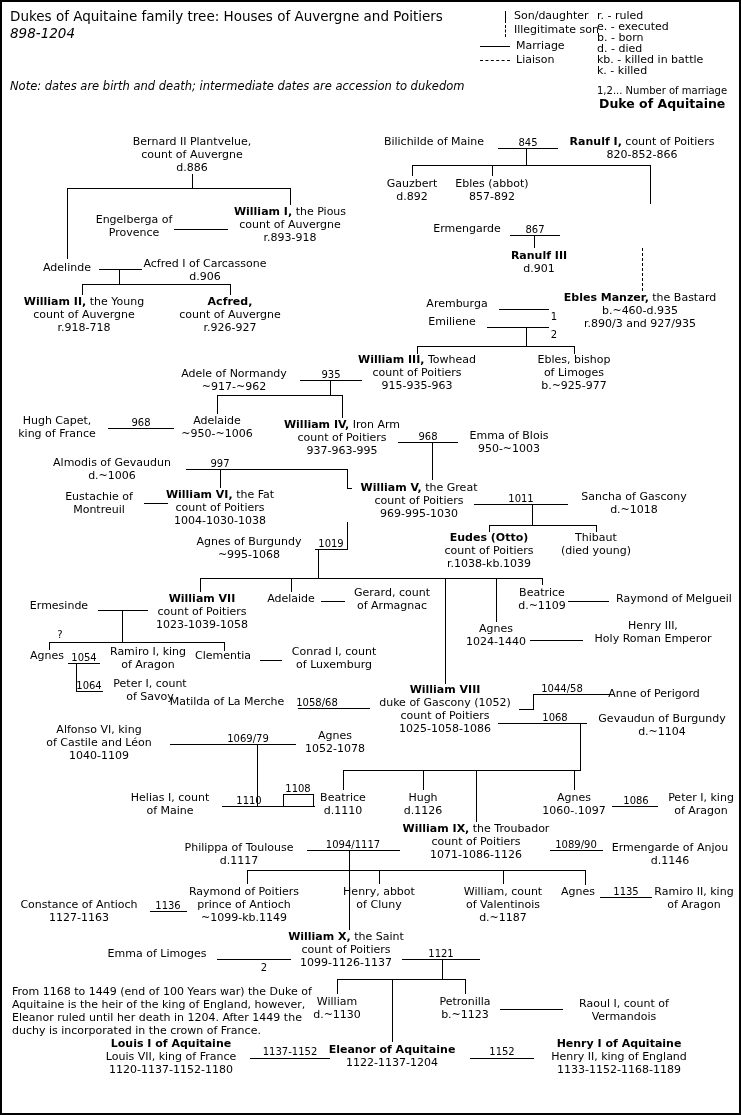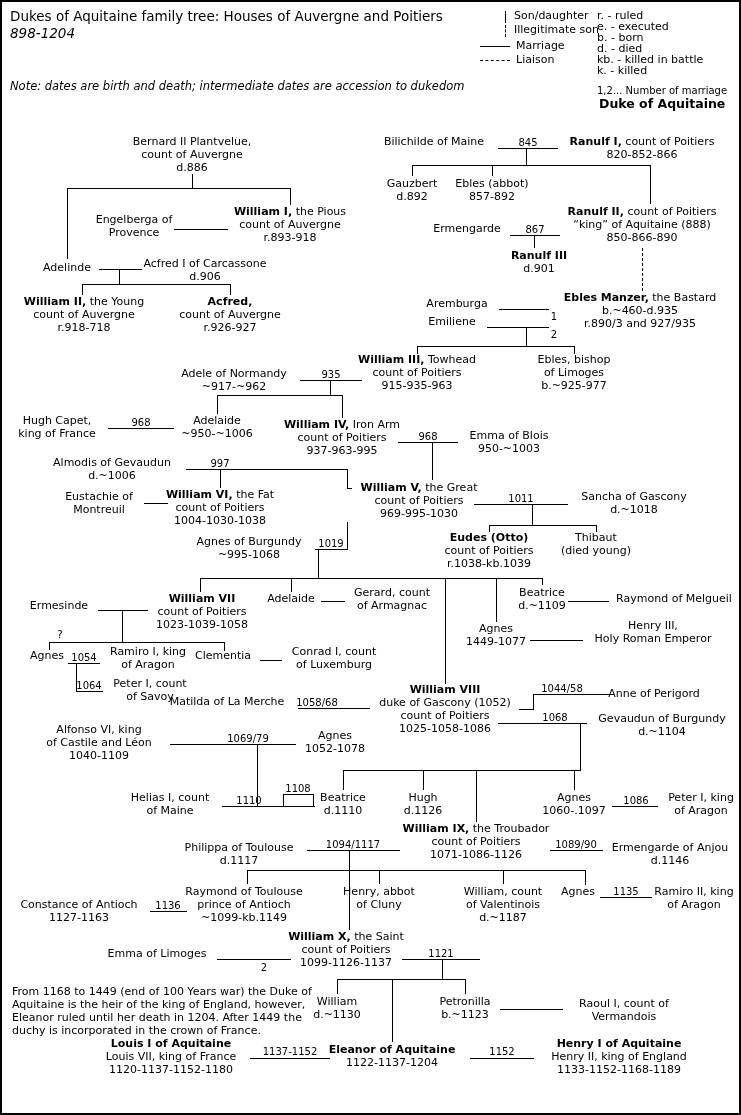--- a/index.html
+++ b/index.html
@@ -227,25 +227,20 @@
       <div>820-852-866</div>
     </div>
   <div class="node" style="left:410px;top:175px">
       <div>Gauzbert</div>
       <div>d.892</div>
     </div>
   <div class="node" style="left:490px;top:175px">
       <div>Ebles (abbot)</div>
       <div>857-892</div>
     </div>
-  <div class="node" style="left:640px;top:203px">
-      <div><span class="b">Ranulf II,</span><span> count of Poitiers</span></div>
-      <div class="i">“king” of Aquitaine (888)</div>
-      <div>850-866-890</div>
-    </div>
   <div class="node" style="left:465px;top:220px">
       <div>Ermengarde</div>
     </div>
   <div class="node" style="left:537px;top:247px">
       <div class="b">Ranulf III</div>
       <div>d.901</div>
     </div>
   <div class="node" style="left:638px;top:289px">
       <div><span class="b">Ebles Manzer,</span><span class="i"> the Bastard</span></div>
       <div>b.~460-d.935</div>
@@ -340,21 +335,21 @@
     </div>
   <div class="node" style="left:540px;top:584px">
       <div>Beatrice</div>
       <div>d.~1109</div>
     </div>
   <div class="node" style="left:672px;top:590px">
       <div>Raymond of Melgueil</div>
     </div>
   <div class="node" style="left:494px;top:620px">
       <div>Agnes</div>
-      <div>1449-1077</div>
+      <div>1024-1440</div>
     </div>
   <div class="node" style="left:651px;top:617px">
       <div>Henry III,</div>
       <div>Holy Roman Emperor</div>
     </div>
   <div class="node" style="left:45px;top:647px">
       <div>Agnes</div>
     </div>
   <div class="node" style="left:146px;top:643px">
       <div>Ramiro I, king</div>
@@ -423,21 +418,21 @@
     </div>
   <div class="node" style="left:237px;top:839px">
       <div>Philippa of Toulouse</div>
       <div>d.1117</div>
     </div>
   <div class="node" style="left:668px;top:839px">
       <div>Ermengarde of Anjou</div>
       <div>d.1146</div>
     </div>
   <div class="node" style="left:242px;top:883px">
-      <div>Raymond of Toulouse</div>
+      <div>Raymond of Poitiers</div>
       <div>prince of Antioch</div>
       <div>~1099-kb.1149</div>
     </div>
   <div class="node" style="left:77px;top:896px">
       <div>Constance of Antioch</div>
       <div>1127-1163</div>
     </div>
   <div class="node" style="left:377px;top:883px">
       <div>Henry, abbot</div>
       <div>of Cluny</div>

